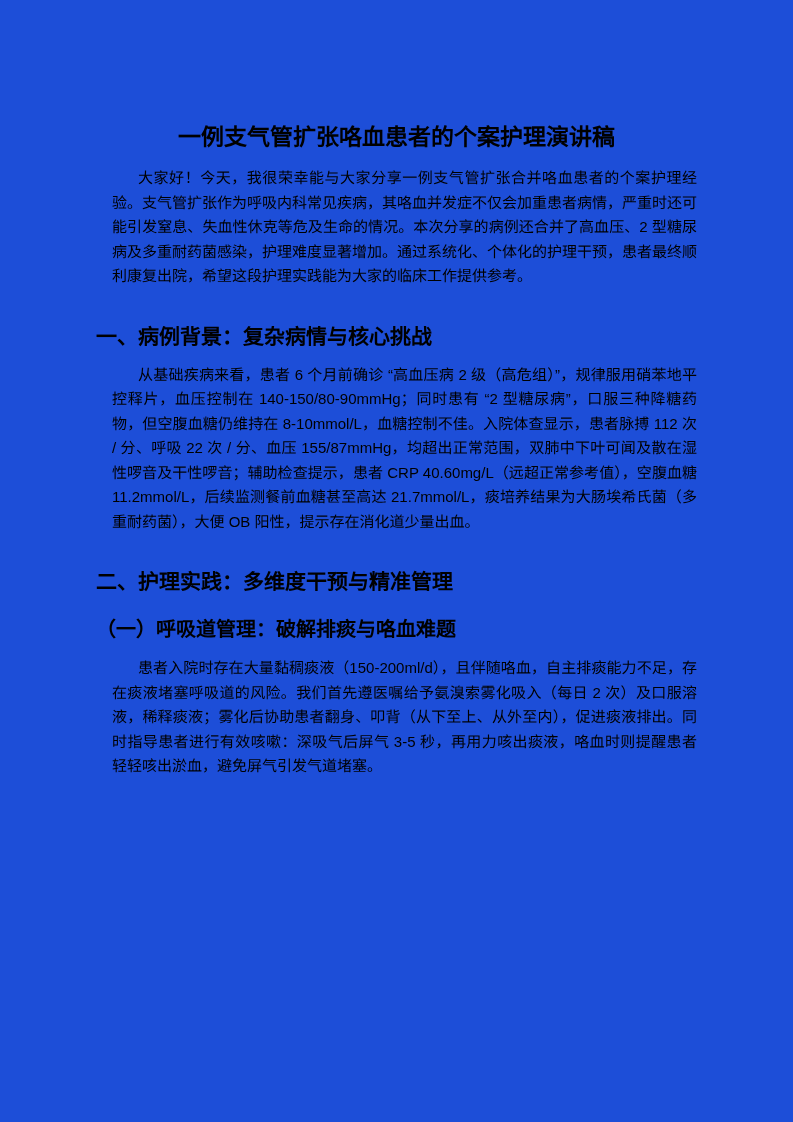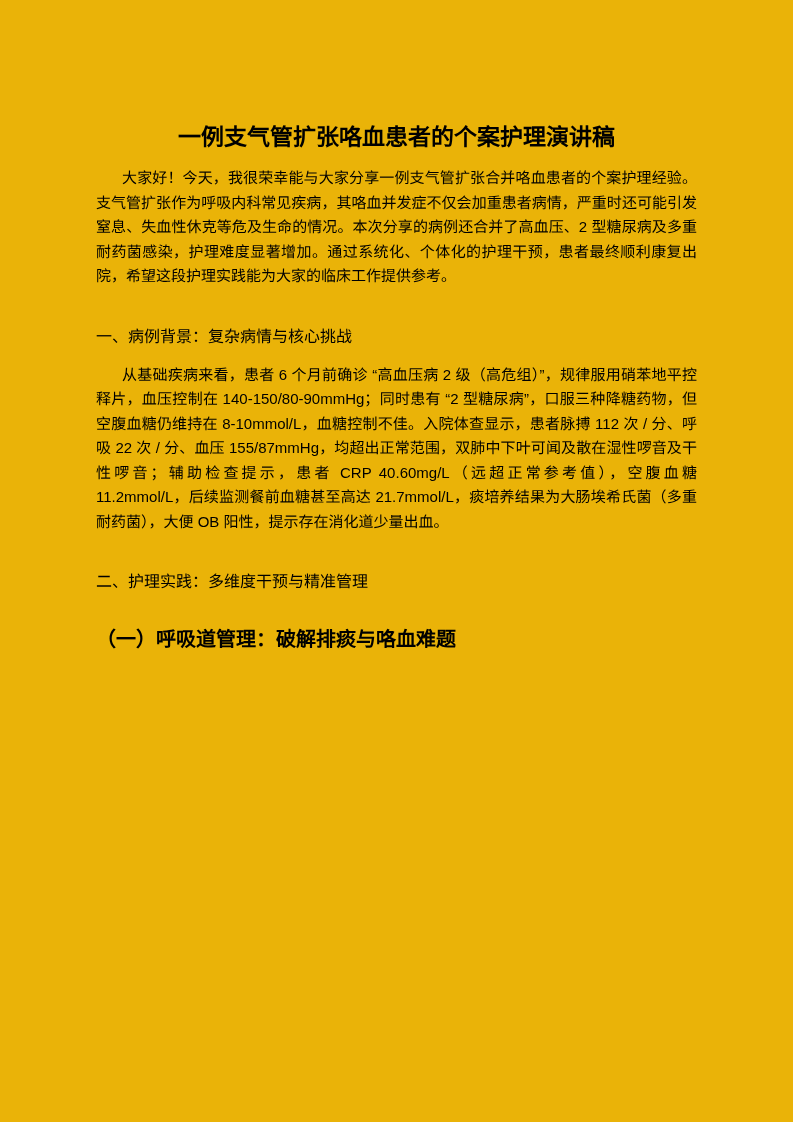--- a/index.html
+++ b/index.html
@@ -12,54 +12,54 @@
     min-height: 1122px;
     font-family: "Liberation Sans", sans-serif;
     color: #000000;
     box-sizing: border-box;
   }
   .page {
     box-sizing: border-box;
     width: 793px;
     min-height: 1122px;
     padding: 122px 96px 60px 96px;
-    background: #eab308;
+    background: #1d4ed8;
   }
   .doc-title {
     font-size: 23px;
     font-weight: 700;
     line-height: 30px;
     text-align: center;
     margin: 0 0 14px 0;
   }
   .greeting {
     font-size: 15px;
     line-height: 24.5px;
     margin: 0 0 14px 0;
     text-indent: 0;
   }
   p.body-para {
     font-size: 15px;
     line-height: 24.5px;
-    margin: 0 0 4px 0;
+    margin: 0 0 4px 16px;
     text-indent: 26px;
     text-align: justify;
   }
   h2.sec-heading {
-    font-size: 16px;
-    font-weight: 400;
+    font-size: 21px;
+    font-weight: 700;
     line-height: 28px;
     margin: 34px 0 12px 0;
     text-align: left;
   }
   h3.subsec-heading {
     font-size: 20px;
     font-weight: 700;
     line-height: 26px;
-    margin: 30px 0 14px 0;
+    margin: 20px 0 14px 0;
     text-align: left;
   }
 </style>
 </head>
 <body>
 
 <div class="page">
 
   <h1 class="doc-title">一例支气管扩张咯血患者的个案护理演讲稿</h1>
 
@@ -70,14 +70,15 @@
 
 
   <p class="body-para">从基础疾病来看，患者 6 个月前确诊 “高血压病 2 级（高危组）”，规律服用硝苯地平控释片，血压控制在 140-150/80-90mmHg；同时患有 “2 型糖尿病”，口服三种降糖药物，但空腹血糖仍维持在 8-10mmol/L，血糖控制不佳。入院体查显示，患者脉搏 112 次 / 分、呼吸 22 次 / 分、血压 155/87mmHg，均超出正常范围，双肺中下叶可闻及散在湿性啰音及干性啰音；辅助检查提示，患者 CRP 40.60mg/L（远超正常参考值），空腹血糖 11.2mmol/L，后续监测餐前血糖甚至高达 21.7mmol/L，痰培养结果为大肠埃希氏菌（多重耐药菌），大便 OB 阳性，提示存在消化道少量出血。</p>
 
 
   <h2 class="sec-heading">二、护理实践：多维度干预与精准管理</h2>
 
 
   <h3 class="subsec-heading">（一）呼吸道管理：破解排痰与咯血难题</h3>
 
+  <p class="body-para">患者入院时存在大量黏稠痰液（150-200ml/d），且伴随咯血，自主排痰能力不足，存在痰液堵塞呼吸道的风险。我们首先遵医嘱给予氨溴索雾化吸入（每日 2 次）及口服溶液，稀释痰液；雾化后协助患者翻身、叩背（从下至上、从外至内），促进痰液排出。同时指导患者进行有效咳嗽：深吸气后屏气 3-5 秒，再用力咳出痰液，咯血时则提醒患者轻轻咳出淤血，避免屏气引发气道堵塞。</p>
 
 </div>
 
 </body></html>

